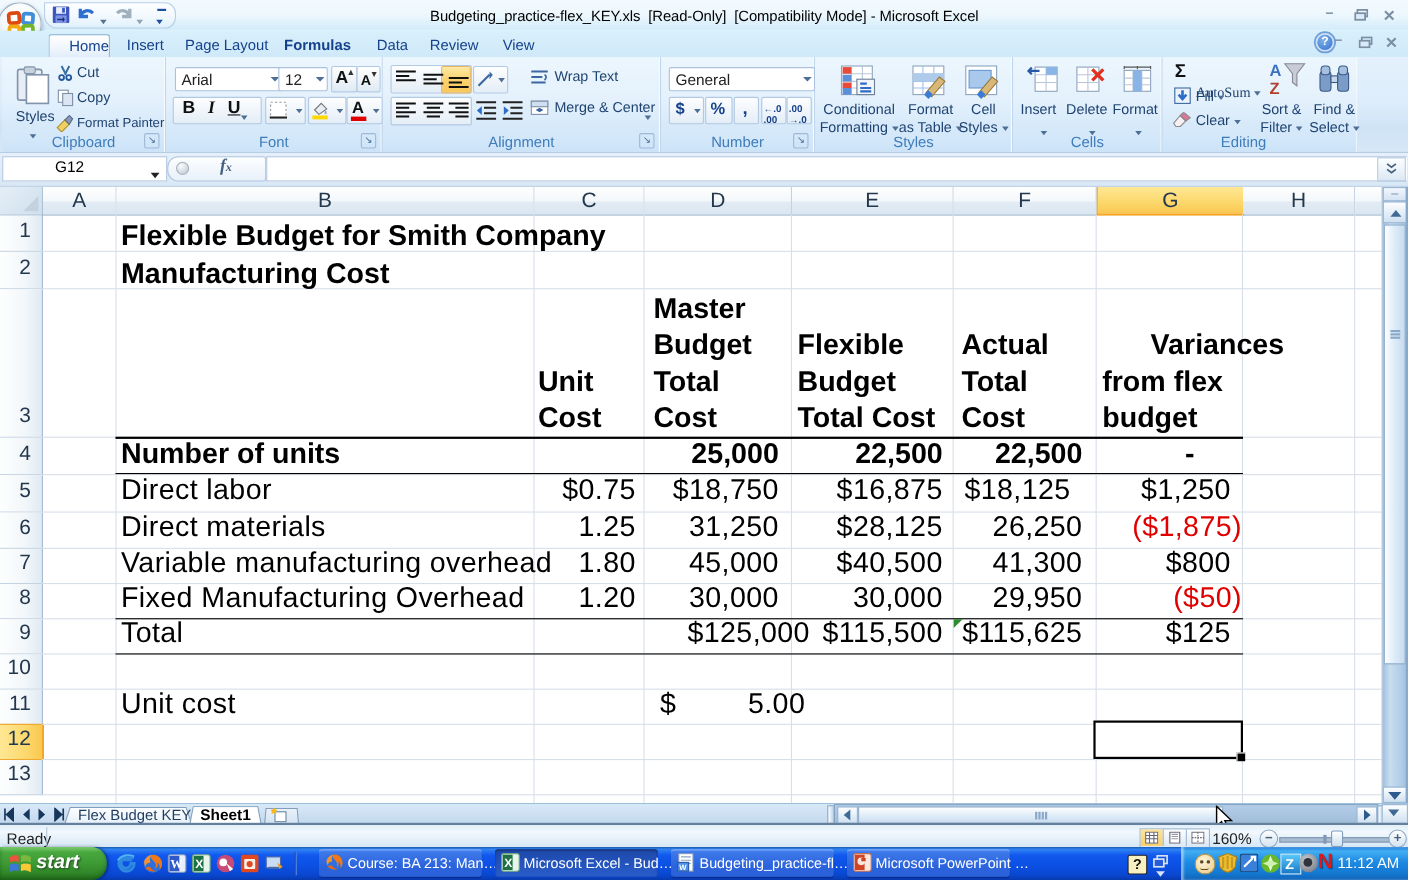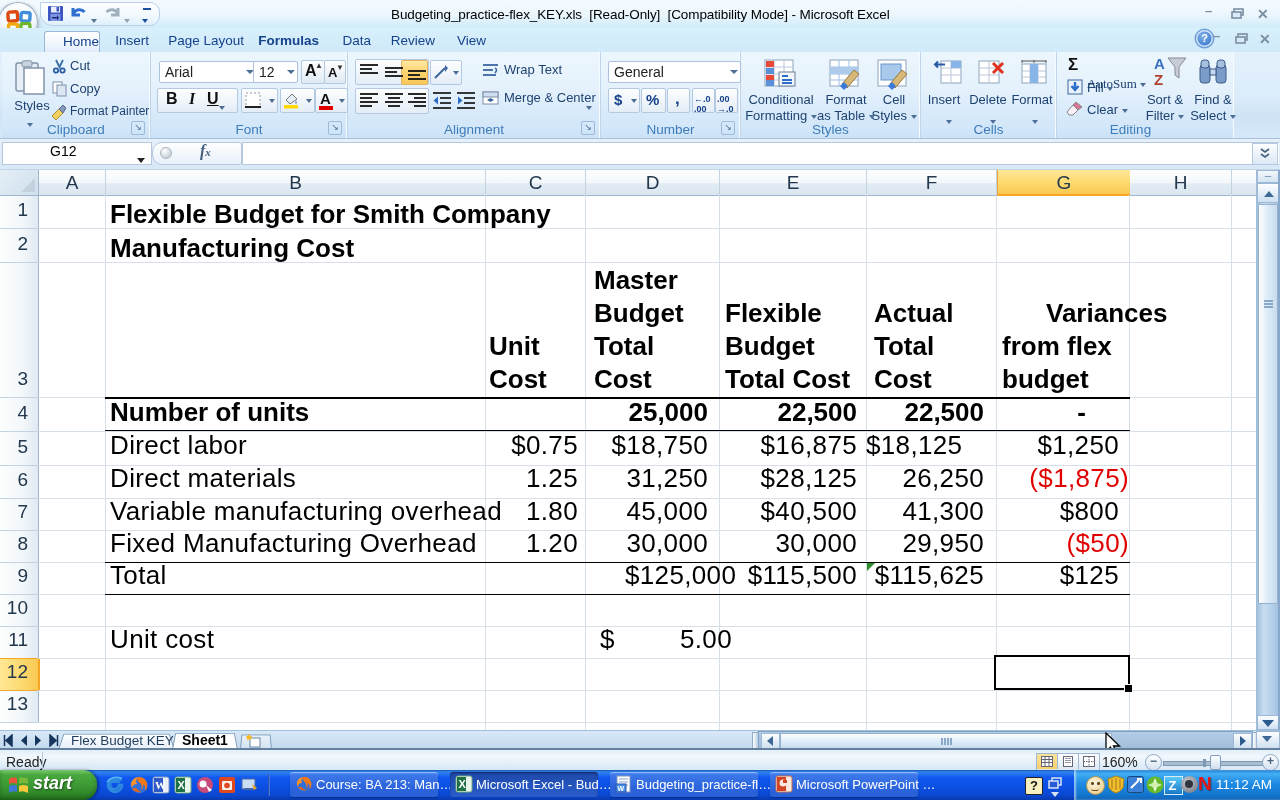--- a/index.html
+++ b/index.html
@@ -565,21 +565,21 @@
     <div class="cell bold" style="left:110px;top:227px;">Number of units</div>
     <div class="cell bold" style="left:585px;top:227px;width:123px;text-align:right;">25,000</div>
     <div class="cell bold" style="left:719px;top:227px;width:138px;text-align:right;">22,500</div>
     <div class="cell bold" style="left:866px;top:227px;width:118px;text-align:right;">22,500</div>
     <div class="cell bold" style="left:996px;top:227px;width:90px;text-align:right;">-</div>
 
     <div class="cell" style="left:110px;top:260px;">Direct labor</div>
     <div class="cell" style="left:485px;top:260px;width:93px;text-align:right;">$0.75</div>
     <div class="cell" style="left:585px;top:260px;width:123px;text-align:right;">$18,750</div>
     <div class="cell" style="left:719px;top:260px;width:138px;text-align:right;">$16,875</div>
-    <div class="cell" style="left:866px;top:260px;width:118px;text-align:left;">$18,125</div>
+    <div class="cell" style="left:866px;top:260px;width:118px;text-align:center;">$18,125</div>
     <div class="cell" style="left:996px;top:260px;width:123px;text-align:right;">$1,250</div>
 
     <div class="cell" style="left:110px;top:293px;">Direct materials</div>
     <div class="cell" style="left:485px;top:293px;width:93px;text-align:right;">1.25</div>
     <div class="cell" style="left:585px;top:293px;width:123px;text-align:right;">31,250</div>
     <div class="cell" style="left:719px;top:293px;width:138px;text-align:right;">$28,125</div>
     <div class="cell" style="left:866px;top:293px;width:118px;text-align:right;">26,250</div>
     <div class="cell red" style="left:996px;top:293px;width:133px;text-align:right;">($1,875)</div>
 
     <div class="cell" style="left:110px;top:326px;">Variable manufacturing overhead</div>

